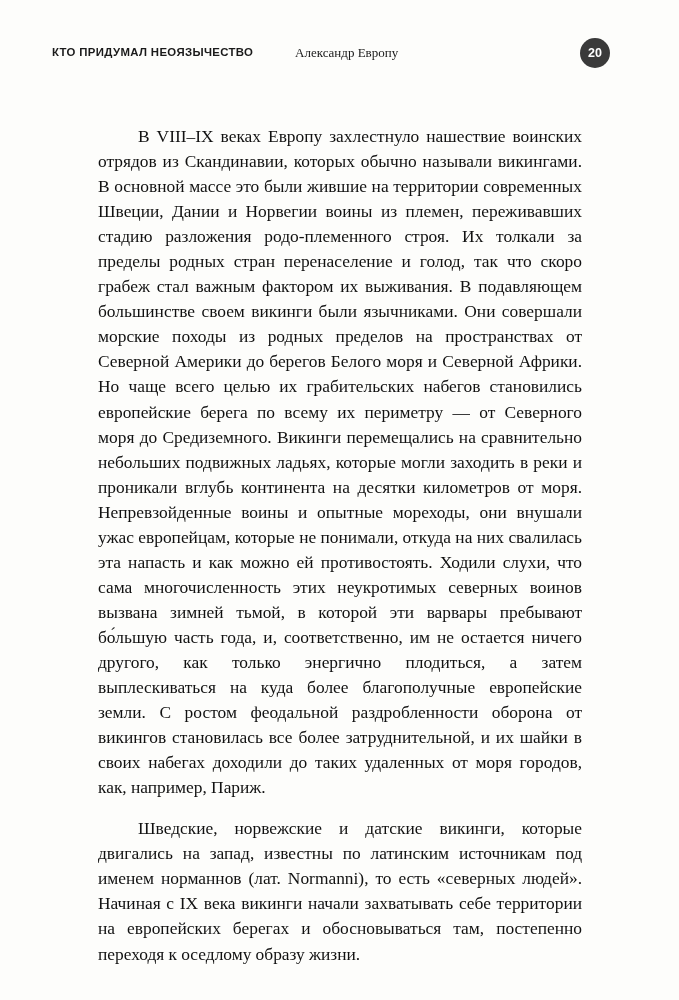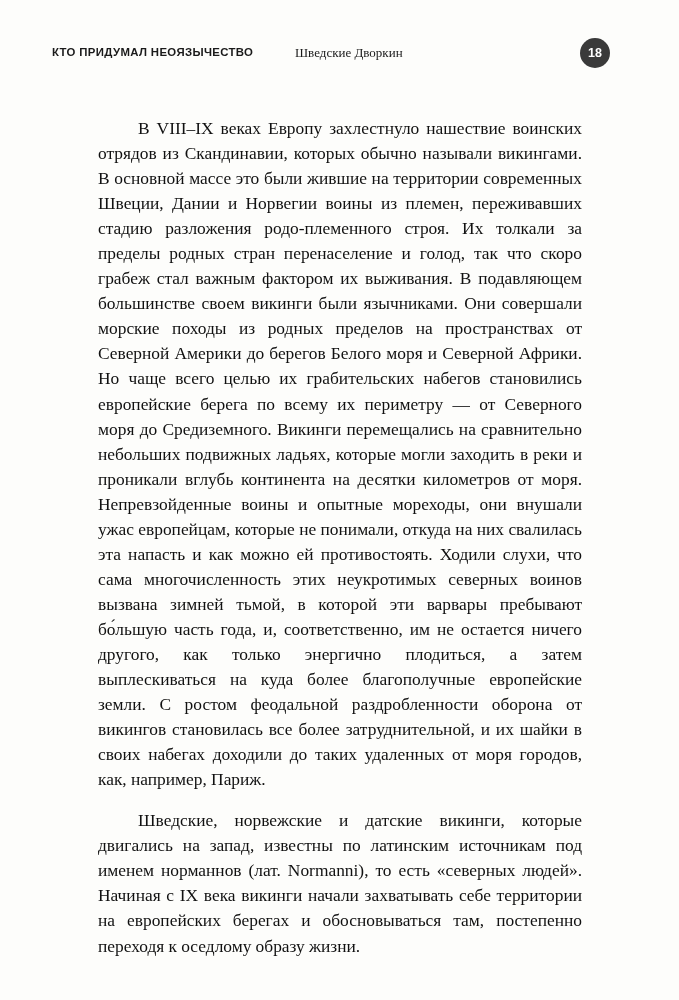--- a/index.html
+++ b/index.html
@@ -71,21 +71,21 @@
     display: flex;
     align-items: center;
     justify-content: center;
     line-height: 1;
   }
 
   
   .text-block {
     position: absolute;
     left: 98px;
-    top: 116px;
+    top: 124px;
     width: 484px;
   }
 
   .para {
     margin: 0;
     font-size: 17.4px;
     line-height: 25.05px;
     text-align: justify;
     text-indent: 40px;
     color: #111111;
@@ -103,22 +103,22 @@
     text-align: justify;
   }
 </style>
 </head>
 <body>
 
 <div class="page">
 
   <div class="running-head">
     <div class="book-title">КТО ПРИДУМАЛ НЕОЯЗЫЧЕСТВО</div>
-    <div class="author-name">Шведские Дворкин</div>
-    <div class="page-number-badge">18</div>
+    <div class="author-name">Александр Европу</div>
+    <div class="page-number-badge">20</div>
   </div>
 
   <div class="text-block">
     <p class="para">В VIII–IX веках Европу захлестнуло нашествие воинских отрядов из Скандинавии, которых обычно называли викингами. В основной массе это были жившие на территории современных Швеции, Дании и Норвегии воины из племен, переживавших стадию разложения родо-племенного строя. Их толкали за пределы родных стран перенаселение и голод, так что скоро грабеж стал важным фактором их выживания. В подавляющем большинстве своем викинги были язычниками. Они совершали морские походы из родных пределов на пространствах от Северной Америки до берегов Белого моря и Северной Африки. Но чаще всего целью их грабительских набегов становились европейские берега по всему их периметру — от Северного моря до Средиземного. Викинги перемещались на сравнительно небольших подвижных ладьях, которые могли заходить в реки и проникали вглубь континента на десятки километров от моря. Непревзойденные воины и опытные мореходы, они внушали ужас европейцам, которые не понимали, откуда на них свалилась эта напасть и как можно ей противостоять. Ходили слухи, что сама многочисленность этих неукротимых северных воинов вызвана зимней тьмой, в которой эти варвары пребывают бо́льшую часть года, и, соответственно, им не остается ничего другого, как только энергично плодиться, а затем выплескиваться на куда более благополучные европейские земли. С ростом феодальной раздробленности оборона от викингов становилась все более затруднительной, и их шайки в своих набегах доходили до таких удаленных от моря городов, как, например, Париж.</p>
     <p class="para">Шведские, норвежские и датские викинги, которые двигались на запад, известны по латинским источникам под именем норманнов (лат. Normanni), то есть «северных людей». Начиная с IX века викинги начали захватывать себе территории на европейских берегах и обосновываться там, постепенно переходя к оседлому образу жизни.</p>
   </div>
 
 </div>
 
 </body></html>

